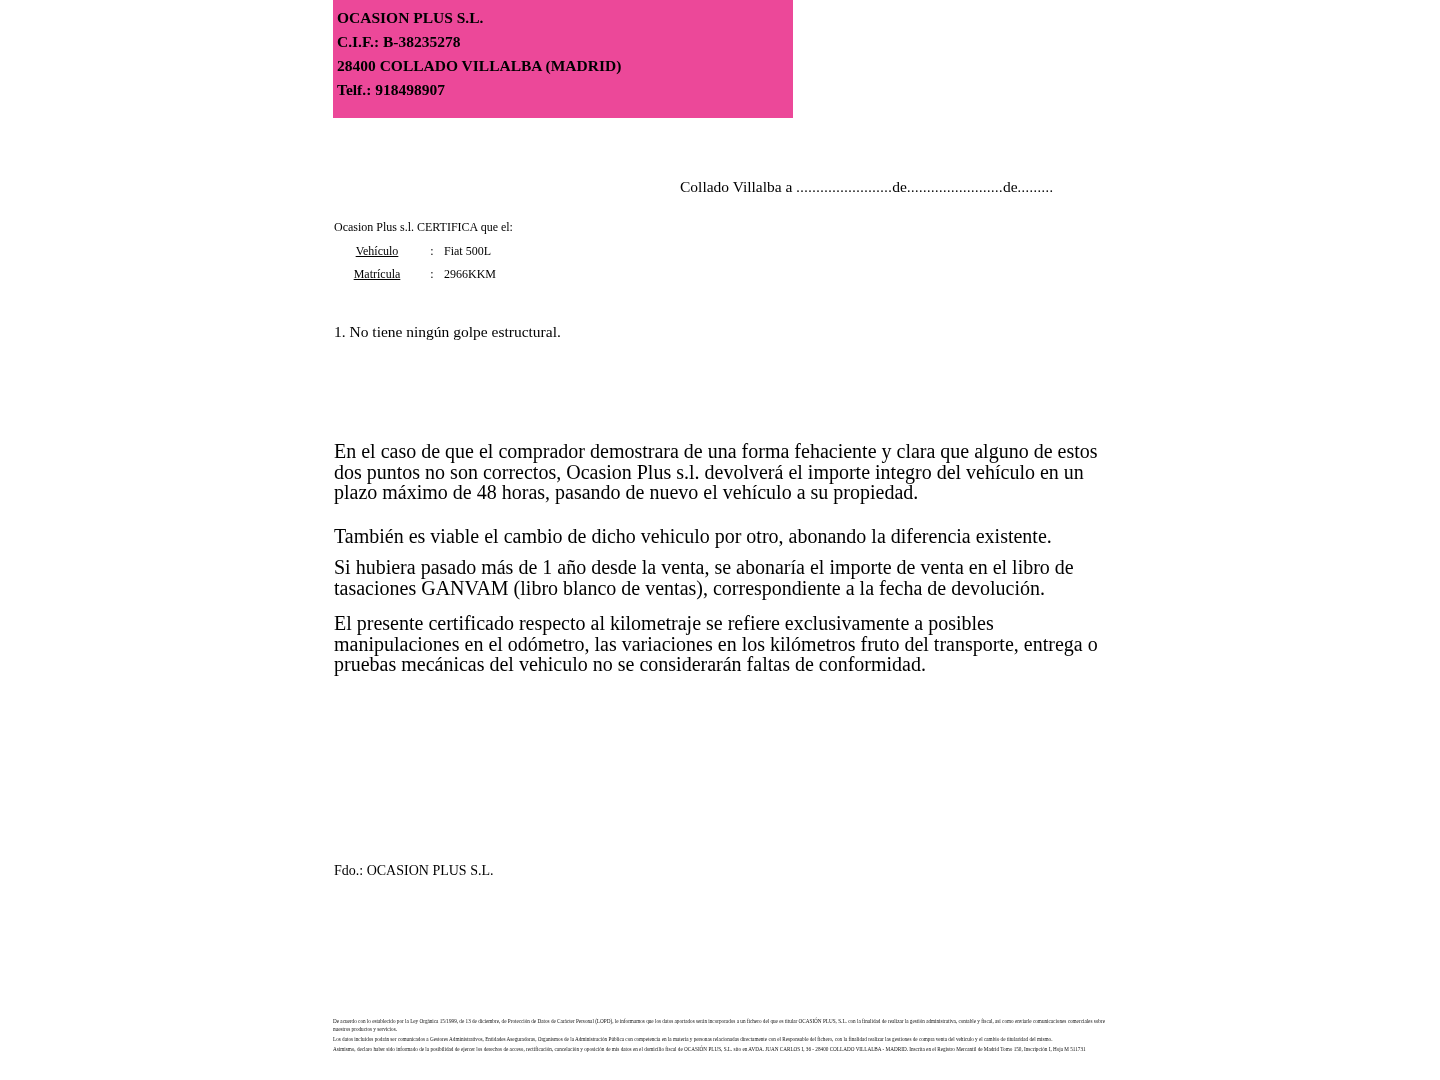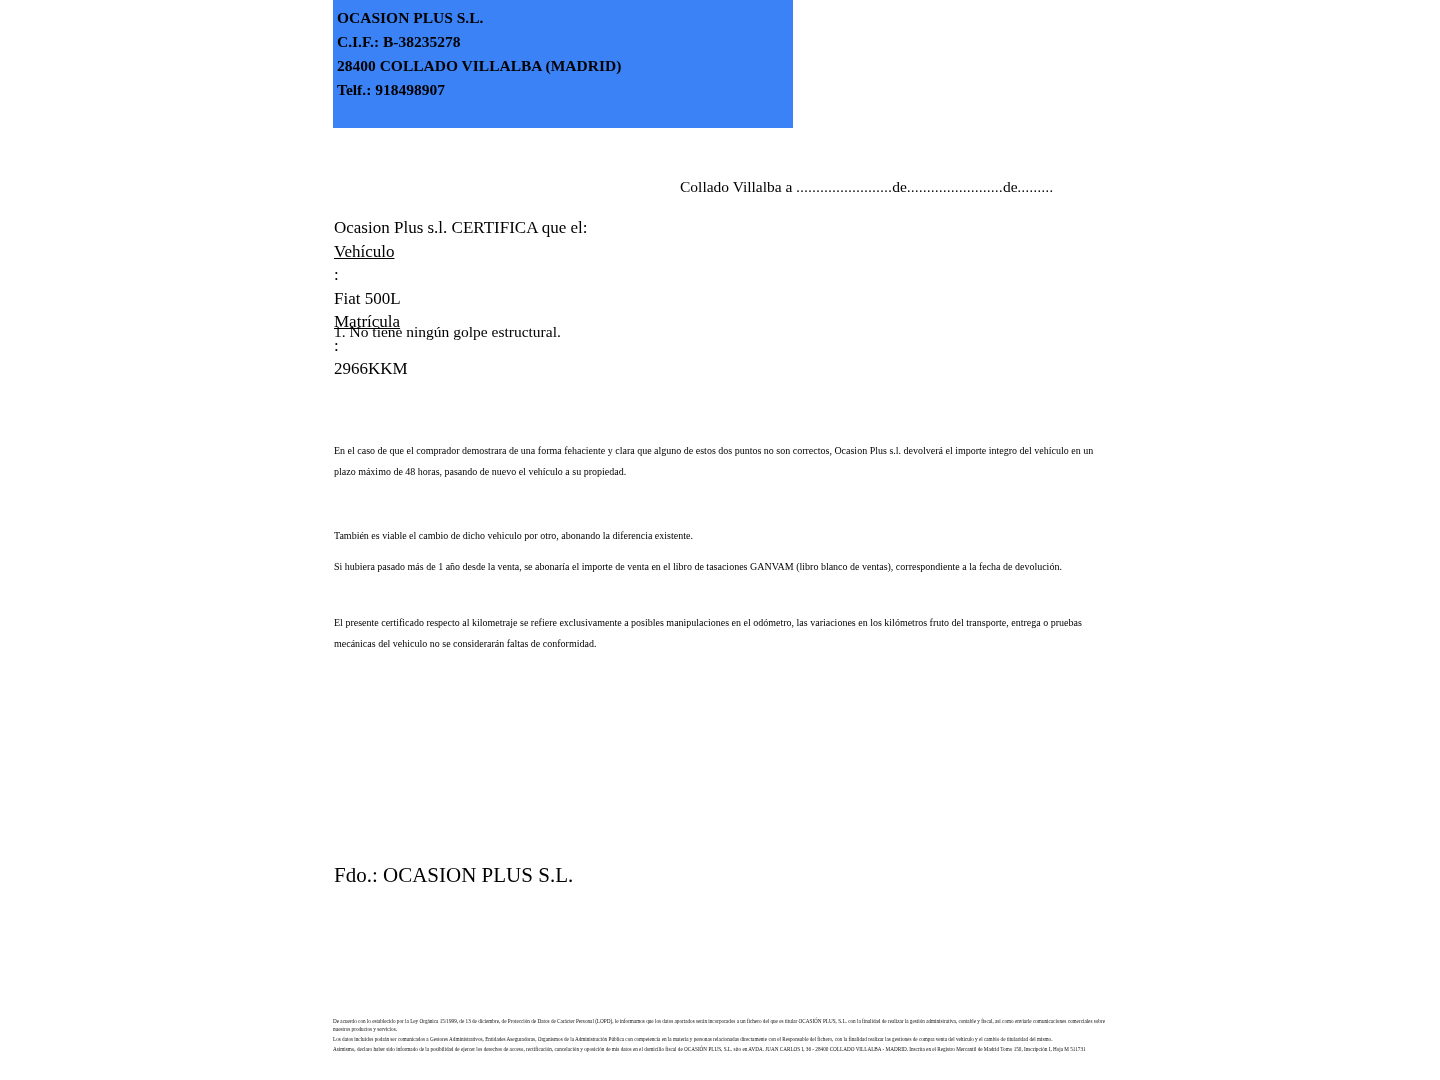--- a/index.html
+++ b/index.html
@@ -22,22 +22,22 @@
     height: 1080px;
     background: #ffffff;
   }
 
   
   .company-block {
     position: absolute;
     left: 333px;
     top: 0px;
     width: 460px;
-    background: #3b82f6;
-    padding: 6px 0 26px 0;
+    background: #ec4899;
+    padding: 6px 0 16px 0;
     box-sizing: border-box;
   }
   .company-block .line {
     font-family: "Liberation Serif", serif;
     font-weight: bold;
     font-size: 15.5px;
     line-height: 24px;
     padding-left: 4px;
     white-space: nowrap;
   }
@@ -55,28 +55,28 @@
     letter-spacing: 0.5px;
     font-size: 14px;
     color: #000;
   }
 
   
   .certifica {
     position: absolute;
     left: 334px;
     top: 216px;
-    font-size: 17px;
+    font-size: 12px;
     line-height: 23.5px;
     white-space: nowrap;
+    text-align: center;
   }
   .kv-row {
     display: flex;
     white-space: nowrap;
-    flex-direction: column;
   }
   .kv-key {
     text-decoration: underline;
     width: 86px;
     display: inline-block;
   }
   .kv-sep {
     width: 24px;
     display: inline-block;
   }
@@ -90,35 +90,35 @@
     white-space: nowrap;
   }
   .point-1 { top: 321px; }
   .point-2 { top: 363px; }
 
   
   .para {
     position: absolute;
     left: 334px;
     width: 770px;
-    font-size: 10px;
+    font-size: 20px;
     line-height: 20.5px;
     text-align: left;
   }
   .para-1 { top: 441px; }
   .para-2 { top: 526px; }
   .para-3 { top: 557px; }
   .para-4 { top: 613px; }
 
   
   .signature {
     position: absolute;
     left: 334px;
     top: 863px;
-    font-size: 21px;
+    font-size: 14px;
     white-space: nowrap;
   }
 
   
   .legal {
     position: absolute;
     left: 333px;
     top: 1018px;
     width: 772px;
     font-size: 5.2px;

